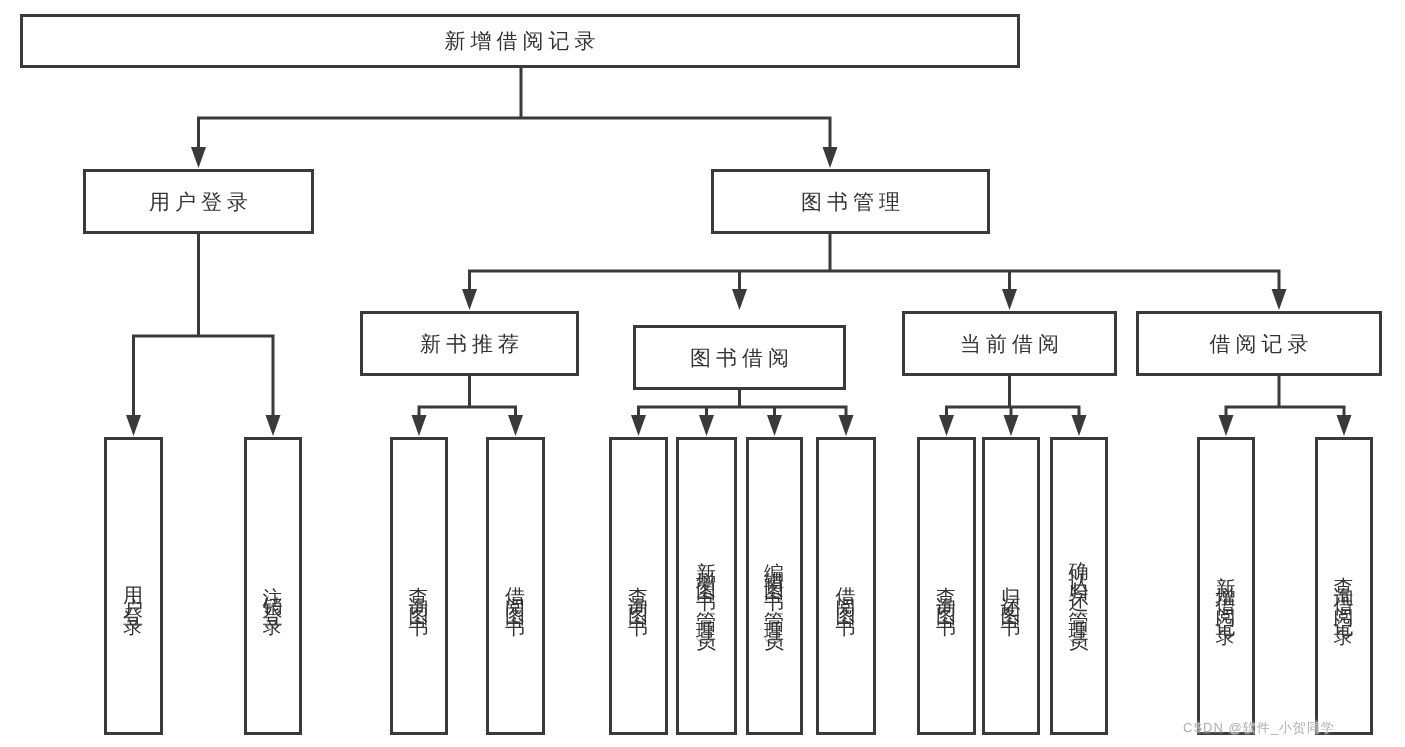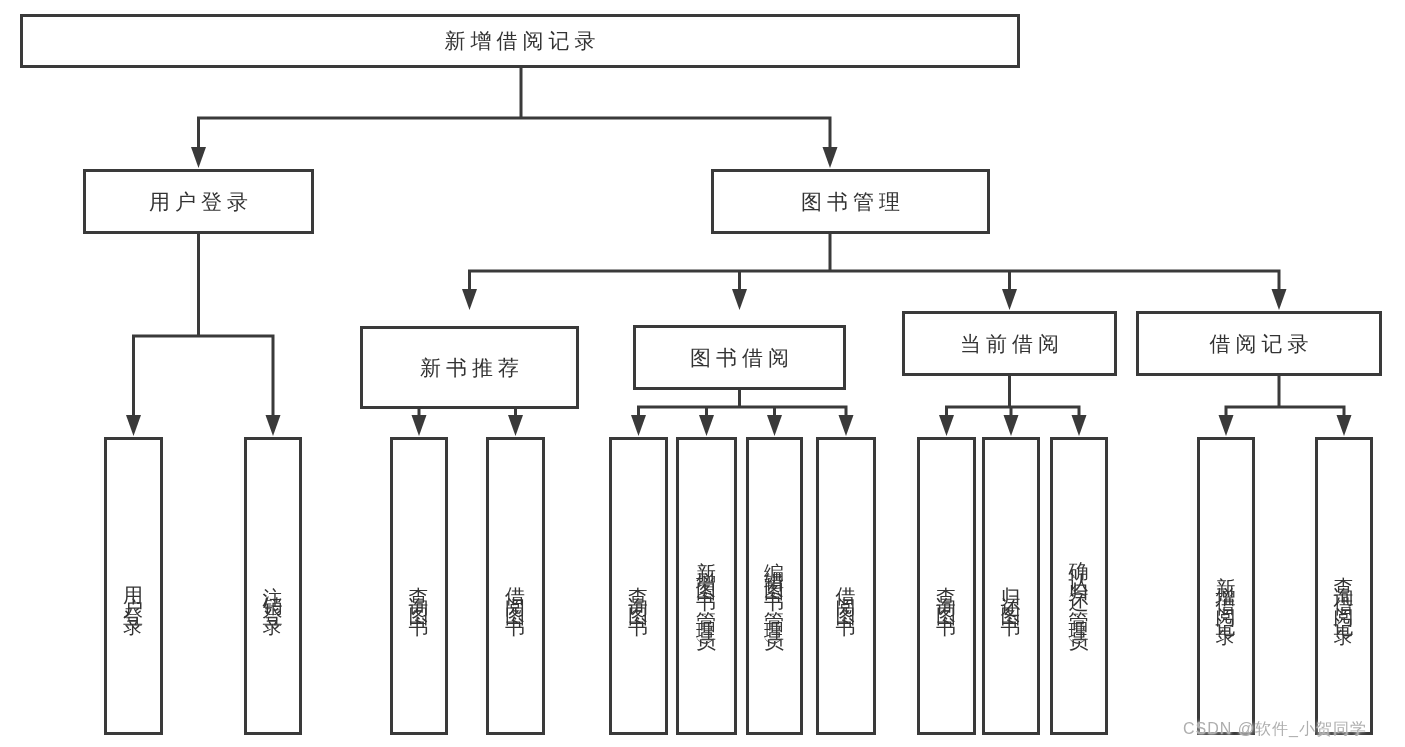--- a/index.html
+++ b/index.html
@@ -50,21 +50,21 @@
     letter-spacing: 10px;
     margin-bottom: -10px;
     line-height: 1;
     color: var(--text);
     white-space: nowrap;
   }
   .watermark {
     position: absolute;
     left: 1183px;
     top: 719px;
-    font-size: 16px;
+    font-size: 13px;
     letter-spacing: 1px;
     color: var(--watermark);
     text-shadow: 0 0 4px #ffffff, 0 0 2px #ffffff;
     white-space: nowrap;
   }
 </style>
 </head>
 <body>
 
 <div class="canvas">
@@ -106,21 +106,21 @@
     <span>新增借阅记录</span>
   </div>
 
   <div class="node h" style="left:83px;top:169px;width:231px;height:65px">
     <span>用户登录</span>
   </div>
   <div class="node h" style="left:711px;top:169px;width:279px;height:65px">
     <span>图书管理</span>
   </div>
 
-  <div class="node h" style="left:360px;top:326px;width:219px;height:83px">
+  <div class="node h" style="left:360px;top:311px;width:219px;height:65px">
     <span>新书推荐</span>
   </div>
   <div class="node h" style="left:633px;top:325px;width:213px;height:65px">
     <span>图书借阅</span>
   </div>
   <div class="node h" style="left:902px;top:311px;width:215px;height:65px">
     <span>当前借阅</span>
   </div>
   <div class="node h" style="left:1136px;top:311px;width:246px;height:65px">
     <span>借阅记录</span>

